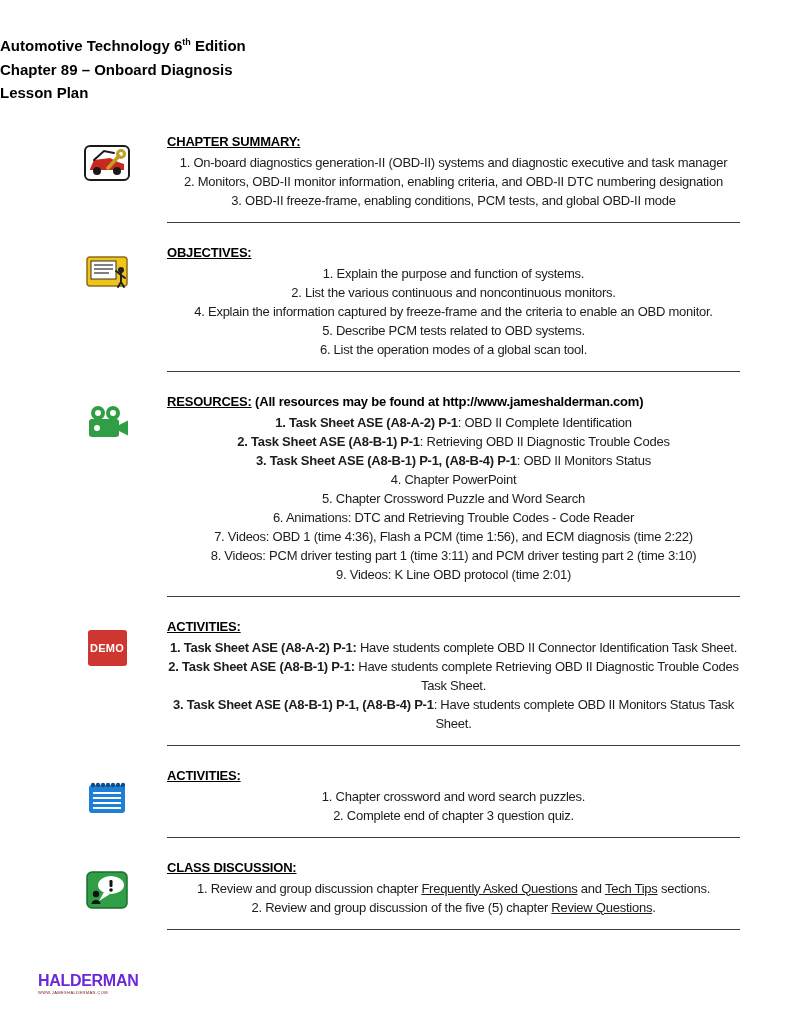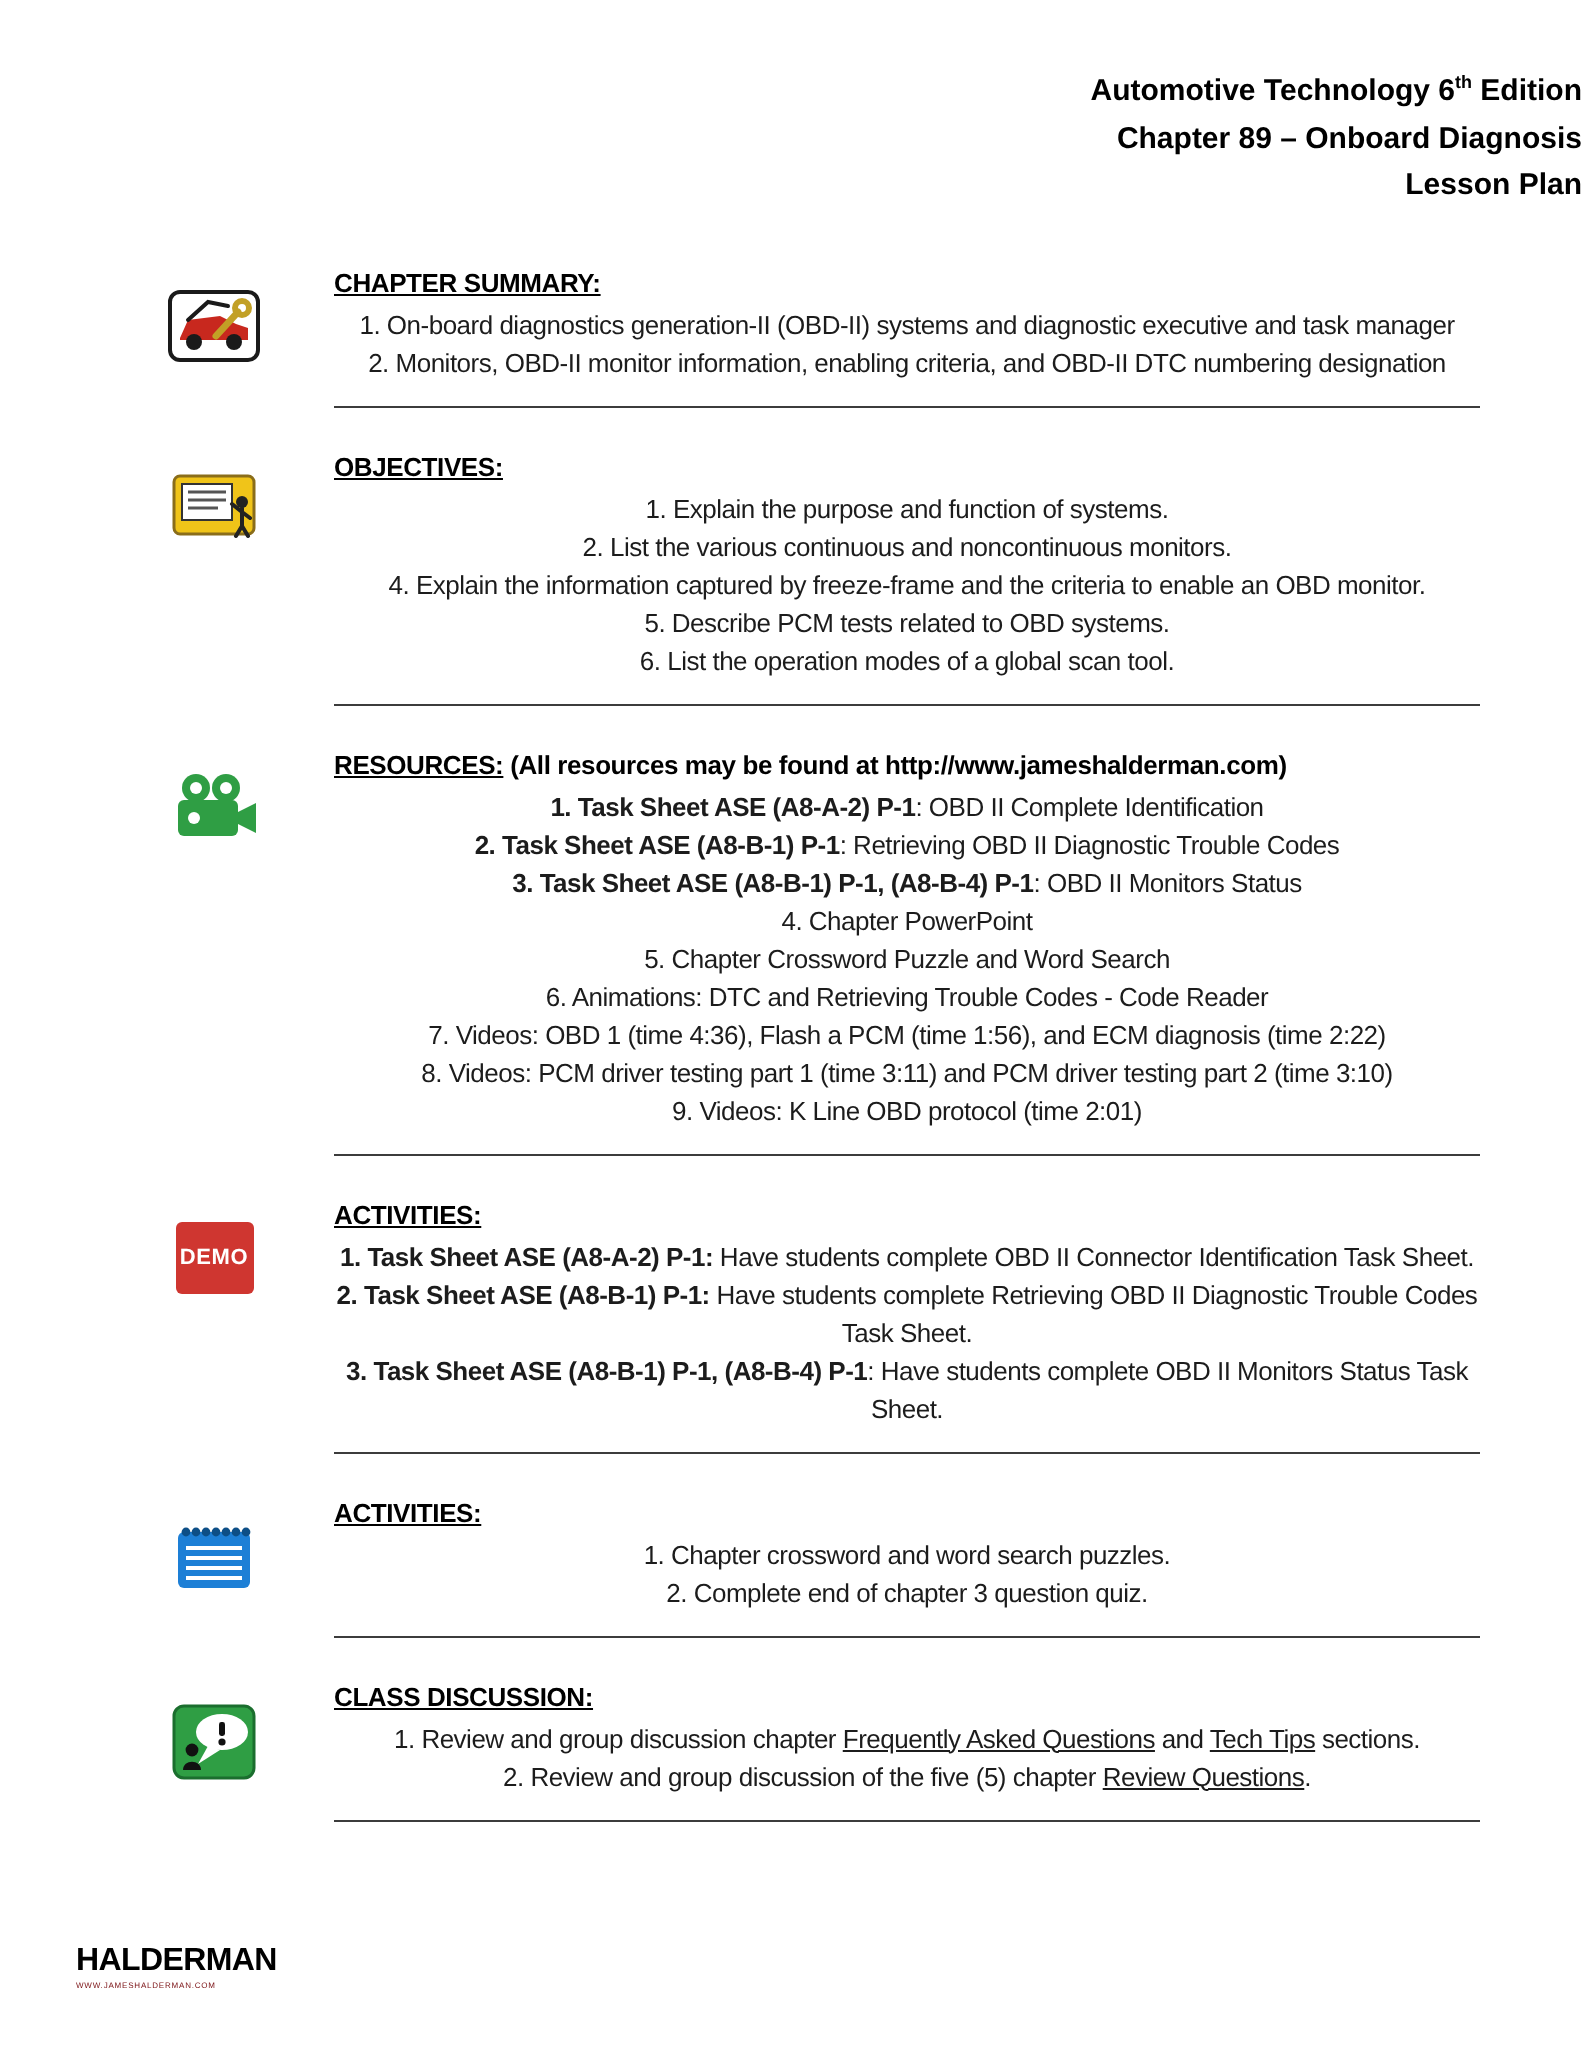--- a/index.html
+++ b/index.html
@@ -1,37 +1,37 @@
 <!DOCTYPE html>
 <html><head>
 <meta charset="utf-8">
 <style>
   * { margin:0; padding:0; box-sizing:border-box; }
   html, body { background:#ffffff; }
   body {
     width:791px; height:1024px; position:relative; overflow:hidden;
     font-family:"Liberation Sans", sans-serif; color:#1c1c1c;
   }
-  .title-block { padding-top:34px; text-align:right; font-weight:bold; font-size:15px; line-height:23.5px; color:#000; }
+  .title-block { padding-top:34px; text-align:left; font-weight:bold; font-size:15px; line-height:23.5px; color:#000; }
   .title-block sup { font-size:9px; vertical-align:super; line-height:0; }
   main { margin-top:27px;padding-left:47px; }
   .section { display:flex; margin-bottom:20px; }
   .icon-col { flex:0 0 120px; display:flex; justify-content:center; align-items:flex-start; padding-top:13px; }
   .content-col { flex:1; padding-right:51px; }
   h2.sec-heading { font-size:13px; font-weight:bold; color:#000; margin-bottom:2px; line-height:19px; letter-spacing:-0.2px; }
   .hd-underline { text-decoration:underline; }
   p.item { font-size:13px; line-height:19px; letter-spacing:-0.25px;text-align:center; }
   p.item .b { font-weight:bold; }
   p.item .u { text-decoration:underline; }
   hr.sec-divider { border:0; border-top:1px solid #3c3c3c; margin-top:12px; }
   .icon svg { display:block; }
   .demo-badge { display:flex; width:39px; height:36px; background:#cf3630; border-radius:3px; align-items:center; justify-content:center; }
   .demo-text { color:#fff; font-weight:bold; font-size:11px; letter-spacing:0.3px; }
   .footer-logo { position:absolute; left:38px; top:972px; }
-  .logo-text { color:#000000; font-weight:800; font-size:16px; letter-spacing:-0.3px; line-height:17px; }
+  .logo-text { color:#6d28d9; font-weight:800; font-size:16px; letter-spacing:-0.3px; line-height:17px; }
   .logo-subtext { font-size:4px; color:#7a1114; letter-spacing:0.4px; margin-top:1px; white-space:nowrap; }
 </style>
 </head>
 <body>
 
 <div class="page">
 
   <header class="title-block">
     <div><span>Automotive Technology 6</span><sup>th</sup><span> Edition</span></div>
     <div>Chapter 89 – Onboard Diagnosis</div>
@@ -50,20 +50,21 @@
               <circle cx="33" cy="26" r="4" fill="#1a1a1a"></circle>
               <path d="M24 23 L35 11" stroke="#c2a026" stroke-width="3.5" stroke-linecap="round"></path>
               <circle cx="37" cy="9" r="3.5" fill="none" stroke="#c2a026" stroke-width="3"></circle>
             </svg>
           </span>
         </div>
         <div class="content-col">
           <h2 class="sec-heading"><span class="hd-underline">CHAPTER SUMMARY:</span></h2>
           <p class="item"><span>1. On-board diagnostics generation-II (OBD-II) systems and diagnostic executive and task manager</span></p>
           <p class="item"><span>2. Monitors, OBD-II monitor information, enabling criteria, and OBD-II DTC numbering designation</span></p>
+          <p class="item"><span>3. OBD-II freeze-frame, enabling conditions, PCM tests, and global OBD-II mode</span></p>
           <hr class="sec-divider">
         </div>
       </section>
       <section class="section">
         <div class="icon-col">
           <span class="icon">
             <svg width="42" height="34" viewBox="0 0 42 34">
               <rect x="1" y="1" width="40" height="29" rx="3" fill="#f0c419" stroke="#8a6d1a" stroke-width="1.5"></rect>
               <rect x="5" y="5" width="25" height="18" fill="#fff" stroke="#333" stroke-width="1"></rect>
               <line x1="8" y1="9" x2="27" y2="9" stroke="#555" stroke-width="1.5"></line>

